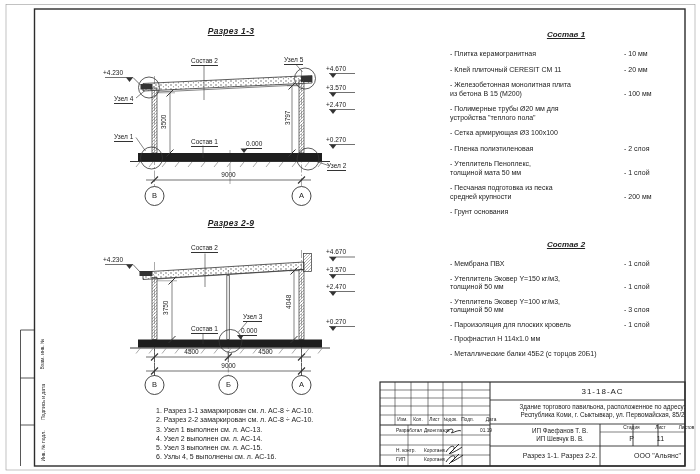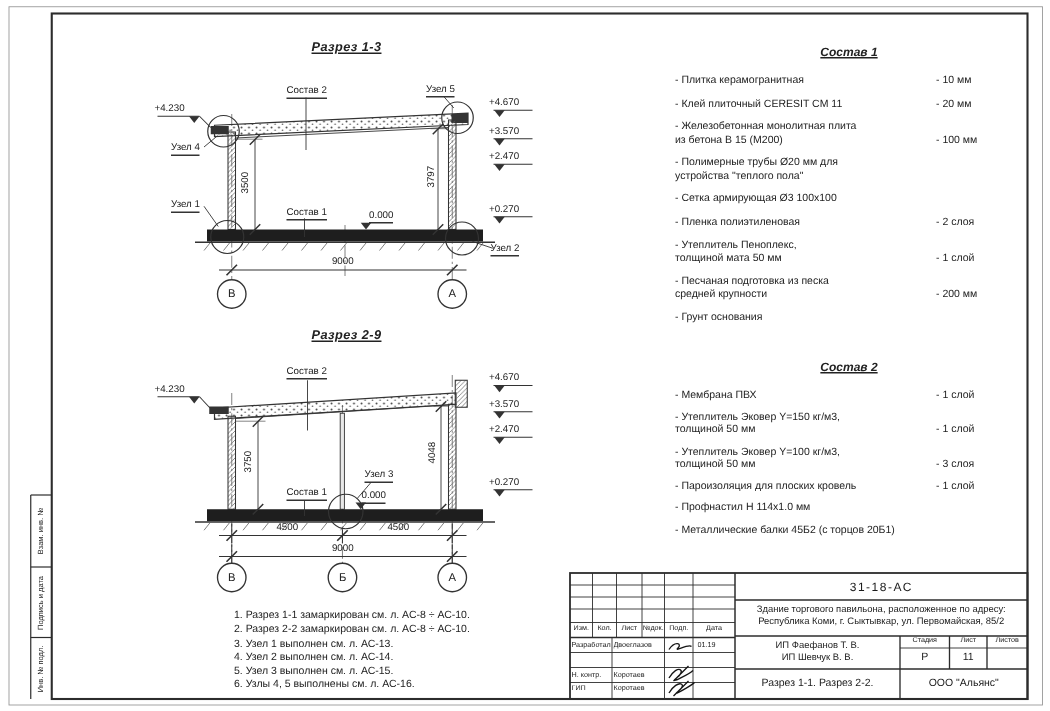--- a/index.html
+++ b/index.html
@@ -14,21 +14,21 @@
   .rot{transform:rotate(-90deg);}
   .shelf{border-bottom:0.8px solid #333;padding-bottom:0.5px;}
   .sec-title{font-size:8.5px;font-weight:bold;font-style:italic;text-decoration:underline;letter-spacing:.3px;}
   .panel{position:absolute;width:232px;font-size:7px;color:#222;}
   .panel-title{text-align:center;font-size:8px;font-weight:bold;font-style:italic;text-decoration:underline;margin-bottom:11px;}
   .item{display:flex;align-items:flex-end;margin-bottom:7px;}
   .item .nm{flex:1;white-space:pre-line;line-height:8.5px;}
   .item .vl{width:58px;flex:none;line-height:8.5px;}
   .s2gap .item{margin-bottom:6px;}
   .notes{position:absolute;left:156px;top:406px;font-size:7px;line-height:9.3px;color:#222;}
-  .tbx{position:absolute;overflow:hidden;color:#1b1b1b;}
+  .tbx{position:absolute;overflow:hidden;color:#1b1b1b;margin-left:15px;}
   .t48{font-size:4.8px;line-height:5.4px;white-space:nowrap;}
   .t63{font-size:6.3px;line-height:7.6px;}
   .t70{font-size:7px;line-height:8px;}
   .t80{font-size:8px;line-height:9px;letter-spacing:1px;}
   .vflex{display:flex;align-items:center;justify-content:center;}
   .vtxt{transform:rotate(-90deg);white-space:nowrap;font-size:5px;color:#222;}
   .axis-letter{font-size:7.5px;}
 </style>
 </head>
 <body>

